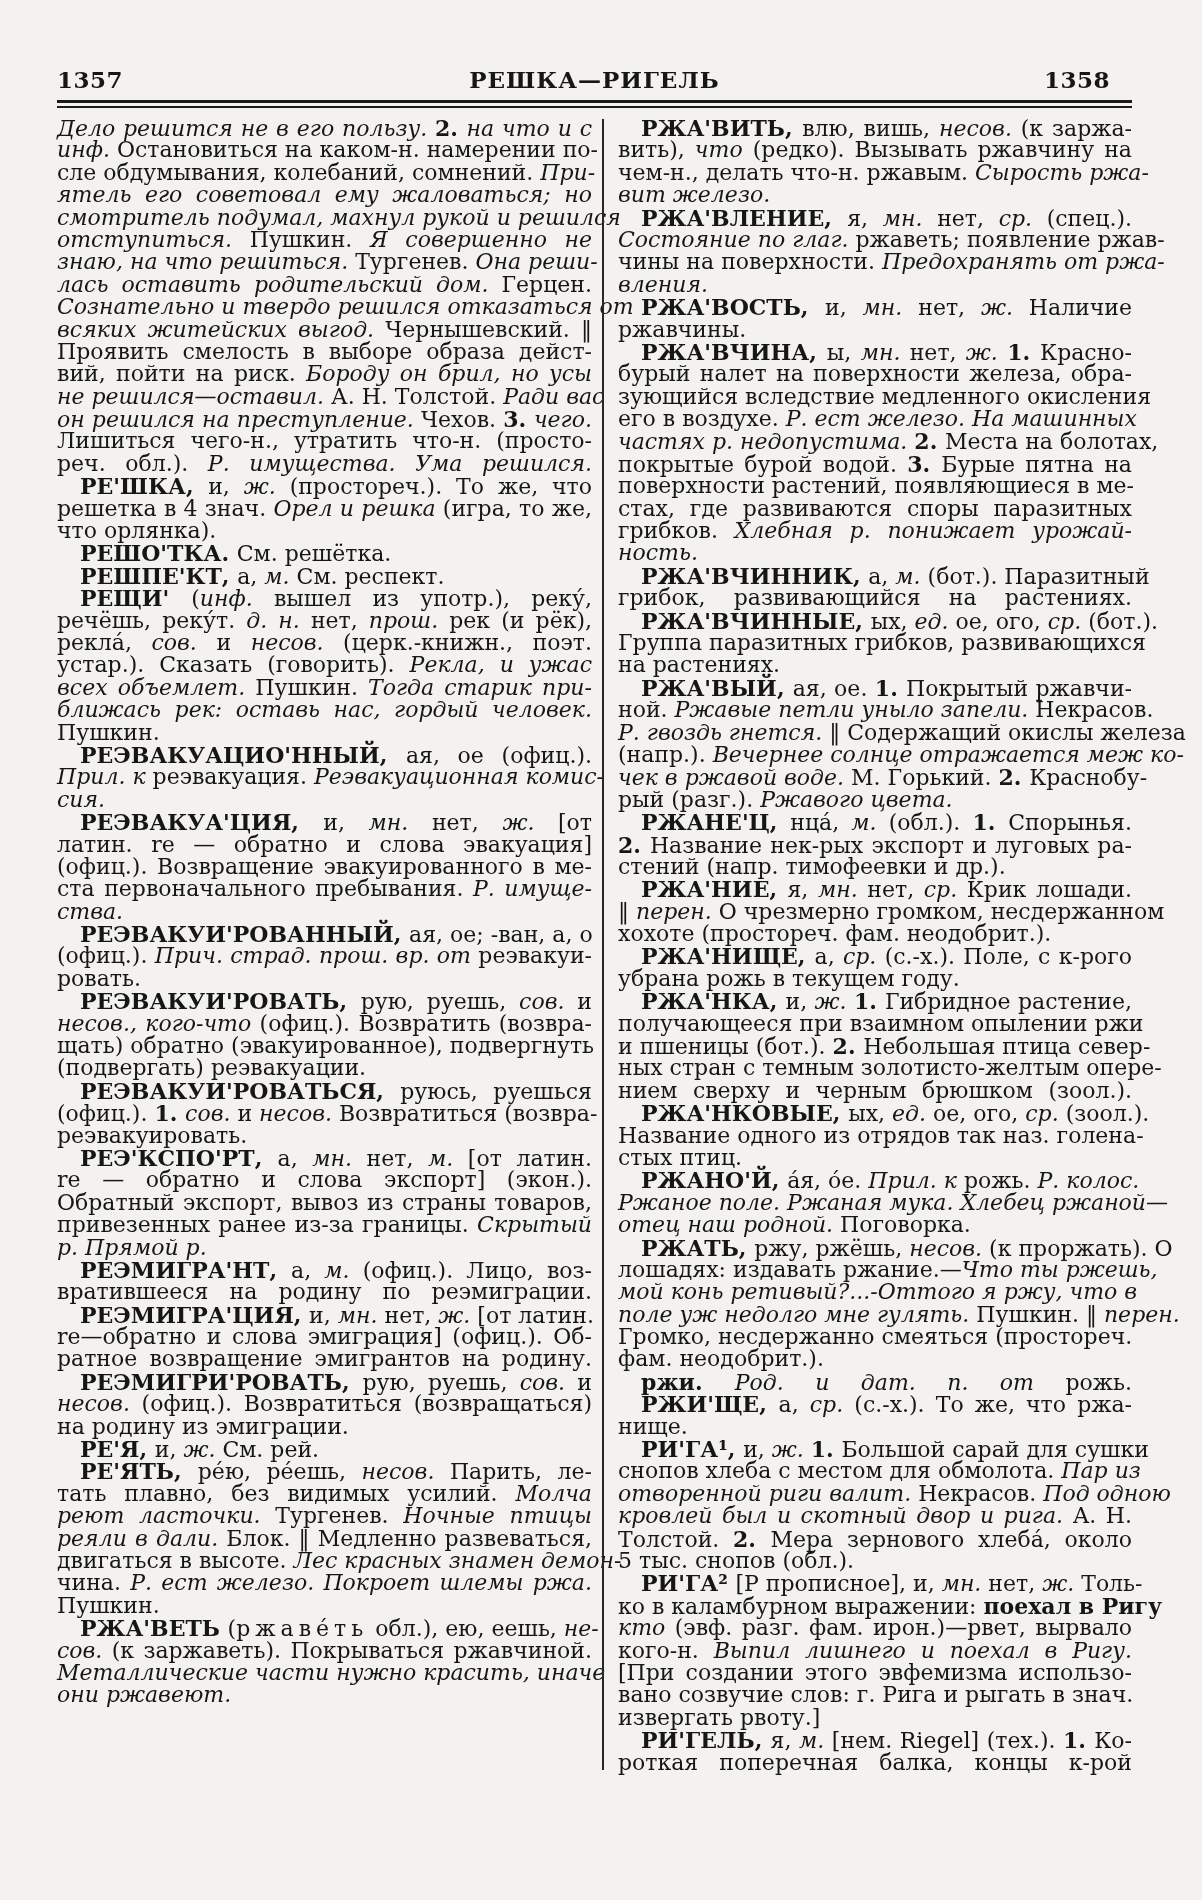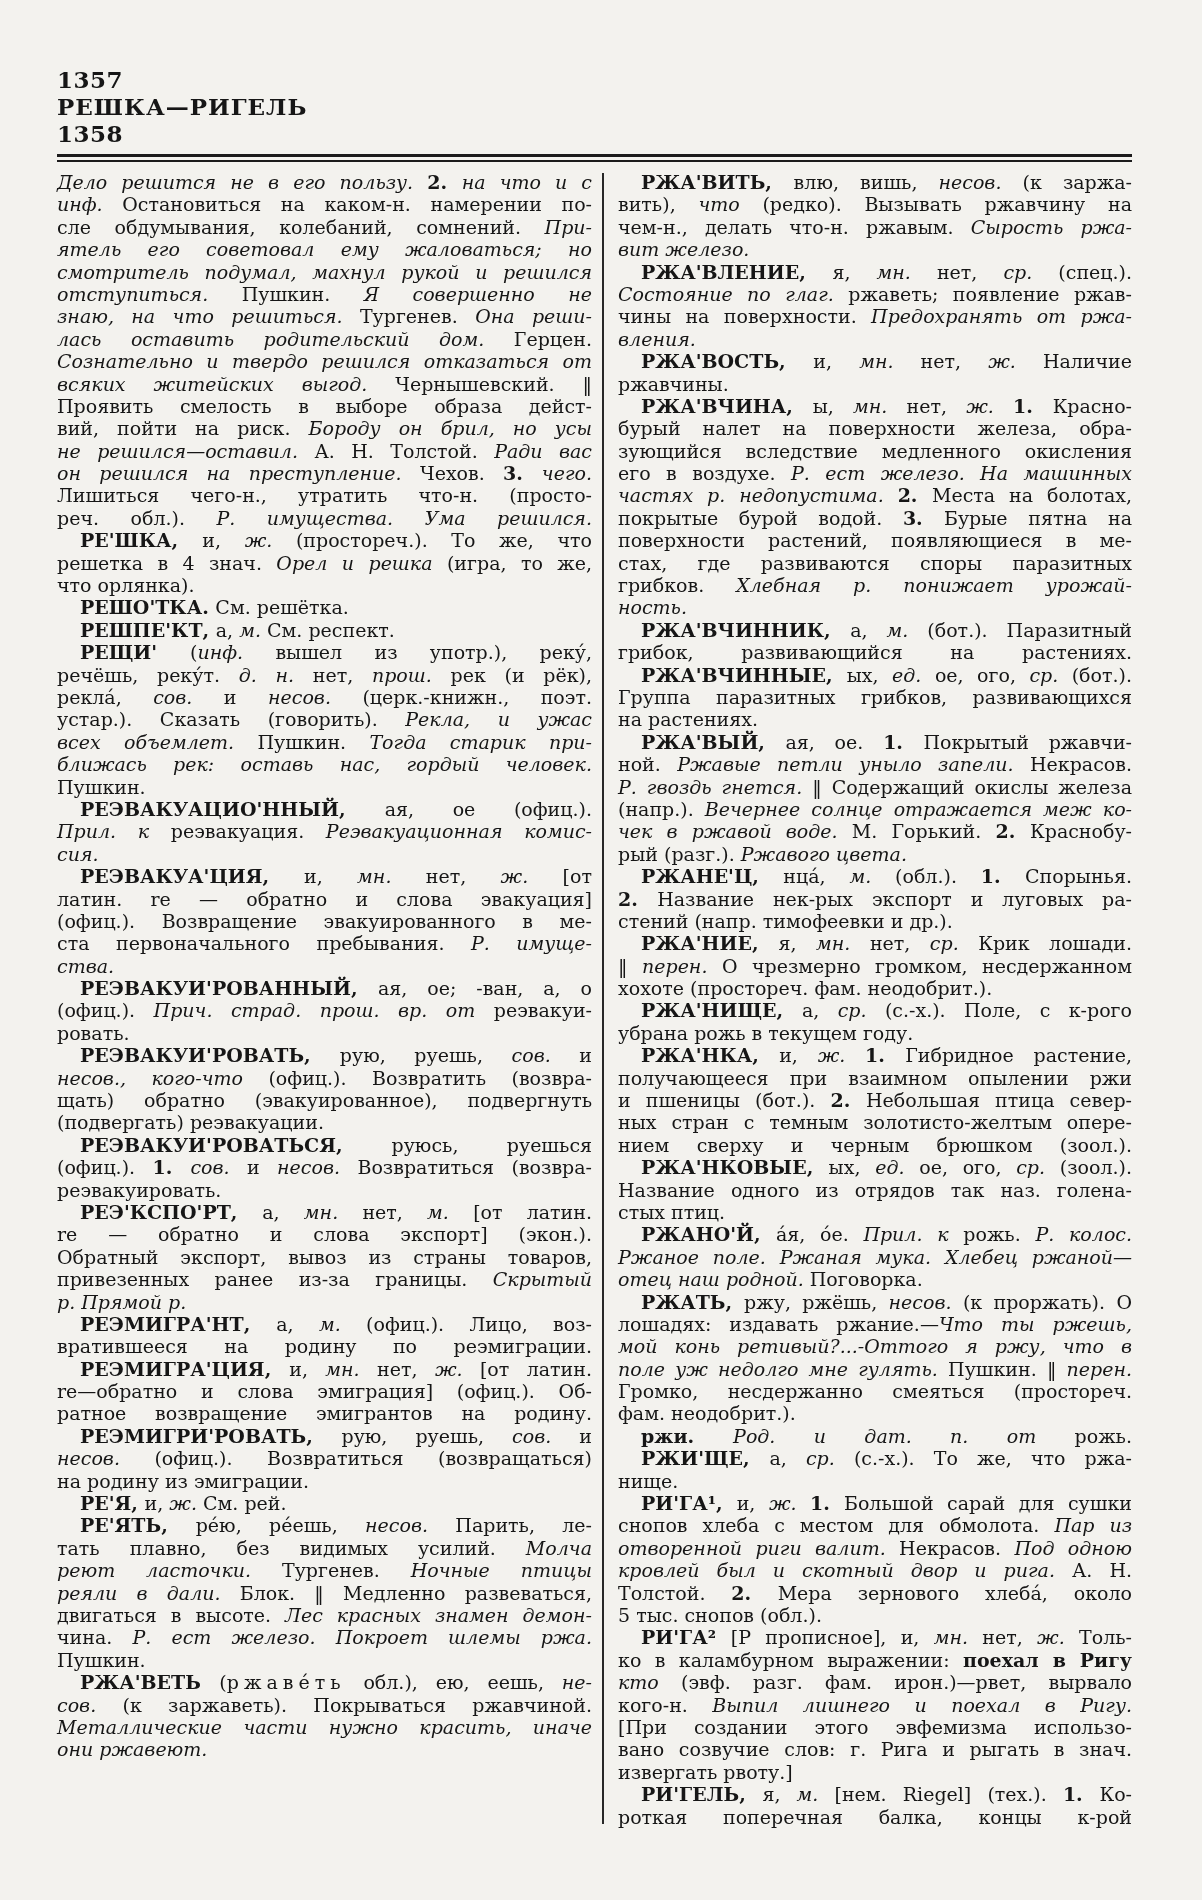--- a/index.html
+++ b/index.html
@@ -10,33 +10,32 @@
     box-sizing:border-box;
     padding:66px 70px 0 57px;
     font-family:"DejaVu Serif", serif;
     color:#161616;
     overflow:hidden;
   }
   .header{
     display:flex;align-items:baseline;
     font-weight:bold;font-size:23px;
     letter-spacing:.5px;
-    flex-direction:column;
   }
   .header .pgnum{width:110px;}
-  .header .pgnum.right{text-align:left;}
+  .header .pgnum.right{text-align:center;}
   .header .title{flex:1;text-align:center;letter-spacing:1px;}
   .rule{
     margin-top:7px;
     height:3px;
     border-top:3px solid #1b1b1b;
     border-bottom:2px solid #1b1b1b;
   }
   .content{display:flex;margin-top:9px;}
-  .col{font-size:19px;line-height:22.4px;}
+  .col{font-size:22px;line-height:22.4px;}
   .col.left{width:535px;}
   .col.right{width:514px;}
   .divider{width:2px;background:#272727;margin:2px 14px 4px 10px;}
   .line{
     height:22.4px;
     white-space:nowrap;
     text-align:justify;
     text-align-last:justify;
     text-justify:inter-word;
   }

